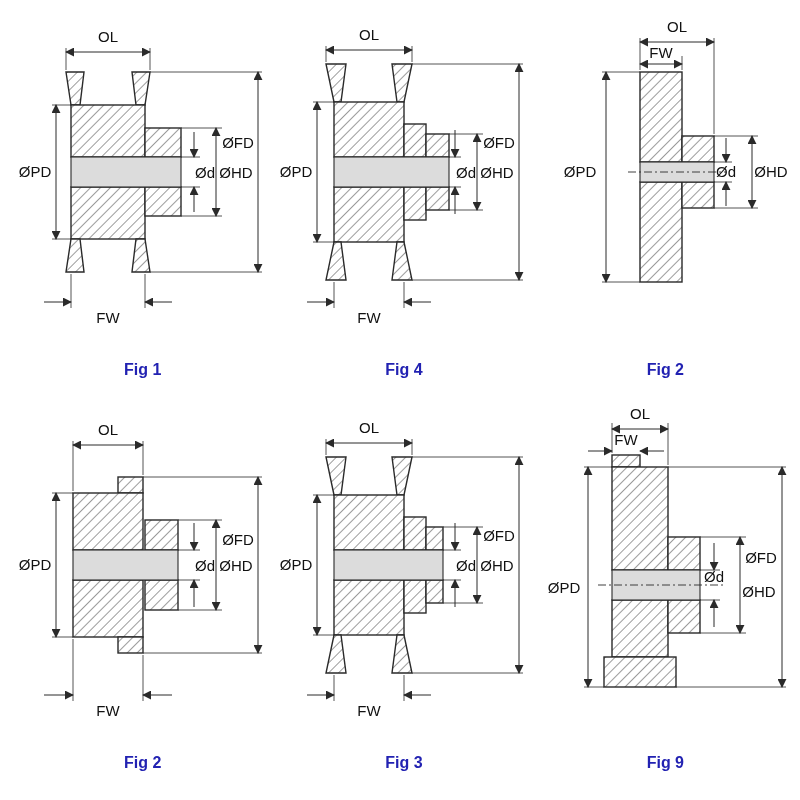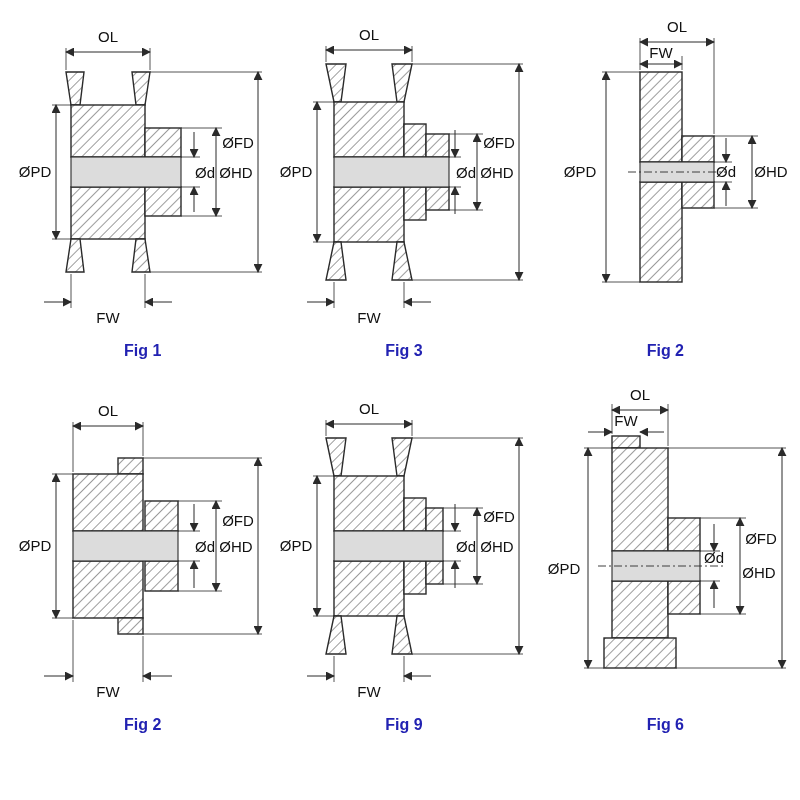--- a/index.html
+++ b/index.html
@@ -11,21 +11,21 @@
   .grid {
     display: grid;
     grid-template-columns: repeat(3, 1fr);
     padding: 12px 4px 0 12px;
     row-gap: 26px;
   }
   .fig { display: flex; flex-direction: column; align-items: center; }
   .caption {
     font-weight: bold;
     font-size: 16px;
-    margin-top: 0;
+    margin-top: 19px;
     color: var(--caption-color, #2222b2);
   }
   
   .out  { fill: url(#hatch); stroke: #2a2a2a; stroke-width: 1.4; stroke-linejoin: miter; }
   .bore { fill: #dcdcdc; stroke: #2a2a2a; stroke-width: 1.1; }
   .dim  { stroke: #2a2a2a; stroke-width: 1; fill: none; }
   .ext  { stroke: #2a2a2a; stroke-width: 0.8; }
   .cl   { stroke: #2a2a2a; stroke-width: 0.9; stroke-dasharray: 8 3 2 3; }
   .lbl  { font-family: "Liberation Sans", sans-serif; font-size: 15px; fill: #111111; }
 </style>
@@ -133,21 +133,21 @@
       <line class="dim" x1="176" y1="118" x2="176" y2="145" marker-end="url(#arr)"></line>
       <line class="dim" x1="176" y1="202" x2="176" y2="175" marker-end="url(#arr)"></line>
       <text class="lbl" x="187" y="166" text-anchor="middle">Ød</text>
 
       <line class="ext" x1="55" y1="270" x2="55" y2="296"></line>
       <line class="ext" x1="125" y1="270" x2="125" y2="296"></line>
       <line class="dim" x1="28" y1="290" x2="55" y2="290" marker-end="url(#arr)"></line>
       <line class="dim" x1="152" y1="290" x2="125" y2="290" marker-end="url(#arr)"></line>
       <text class="lbl" x="90" y="311" text-anchor="middle">FW</text>
     </svg>
-    <div class="caption">Fig 3</div>
+    <div class="caption">Fig 4</div>
   </div>
 
   <div class="fig">
     <svg width="250" height="330" viewBox="0 0 250 330">
       <rect class="out" x="100" y="60" width="42" height="90"></rect>
       <rect class="out" x="100" y="170" width="42" height="100"></rect>
       <rect class="out" x="142" y="124" width="32" height="26"></rect>
       <rect class="out" x="142" y="170" width="32" height="26"></rect>
       <rect class="bore" x="100" y="150" width="74" height="20"></rect>
       <line class="cl" x1="88" y1="160" x2="186" y2="160"></line>
@@ -264,21 +264,21 @@
       <line class="dim" x1="176" y1="118" x2="176" y2="145" marker-end="url(#arr)"></line>
       <line class="dim" x1="176" y1="202" x2="176" y2="175" marker-end="url(#arr)"></line>
       <text class="lbl" x="187" y="166" text-anchor="middle">Ød</text>
 
       <line class="ext" x1="55" y1="270" x2="55" y2="296"></line>
       <line class="ext" x1="125" y1="270" x2="125" y2="296"></line>
       <line class="dim" x1="28" y1="290" x2="55" y2="290" marker-end="url(#arr)"></line>
       <line class="dim" x1="152" y1="290" x2="125" y2="290" marker-end="url(#arr)"></line>
       <text class="lbl" x="90" y="311" text-anchor="middle">FW</text>
     </svg>
-    <div class="caption">Fig 9</div>
+    <div class="caption">Fig 3</div>
   </div>
 
   <div class="fig">
     <svg width="250" height="330" viewBox="0 0 250 330">
       <rect class="out" x="72" y="50" width="28" height="12"></rect>
       <rect class="out" x="72" y="62" width="56" height="103"></rect>
       <rect class="out" x="128" y="132" width="32" height="33"></rect>
       <rect class="out" x="72" y="195" width="56" height="57"></rect>
       <rect class="out" x="128" y="195" width="32" height="33"></rect>
       <rect class="out" x="64" y="252" width="72" height="30"></rect>
@@ -308,16 +308,16 @@
       <line class="ext" x1="160" y1="228" x2="206" y2="228"></line>
       <line class="dim" x1="200" y1="132" x2="200" y2="228" marker-start="url(#arr)" marker-end="url(#arr)"></line>
       <text class="lbl" x="219" y="192" text-anchor="middle">ØHD</text>
 
       <line class="ext" x1="160" y1="165" x2="180" y2="165"></line>
       <line class="ext" x1="160" y1="195" x2="180" y2="195"></line>
       <line class="dim" x1="174" y1="138" x2="174" y2="165" marker-end="url(#arr)"></line>
       <line class="dim" x1="174" y1="222" x2="174" y2="195" marker-end="url(#arr)"></line>
       <text class="lbl" x="174" y="177" text-anchor="middle">Ød</text>
     </svg>
-    <div class="caption">Fig 6</div>
+    <div class="caption">Fig 9</div>
   </div>
 
 </div>
 
 </body></html>

